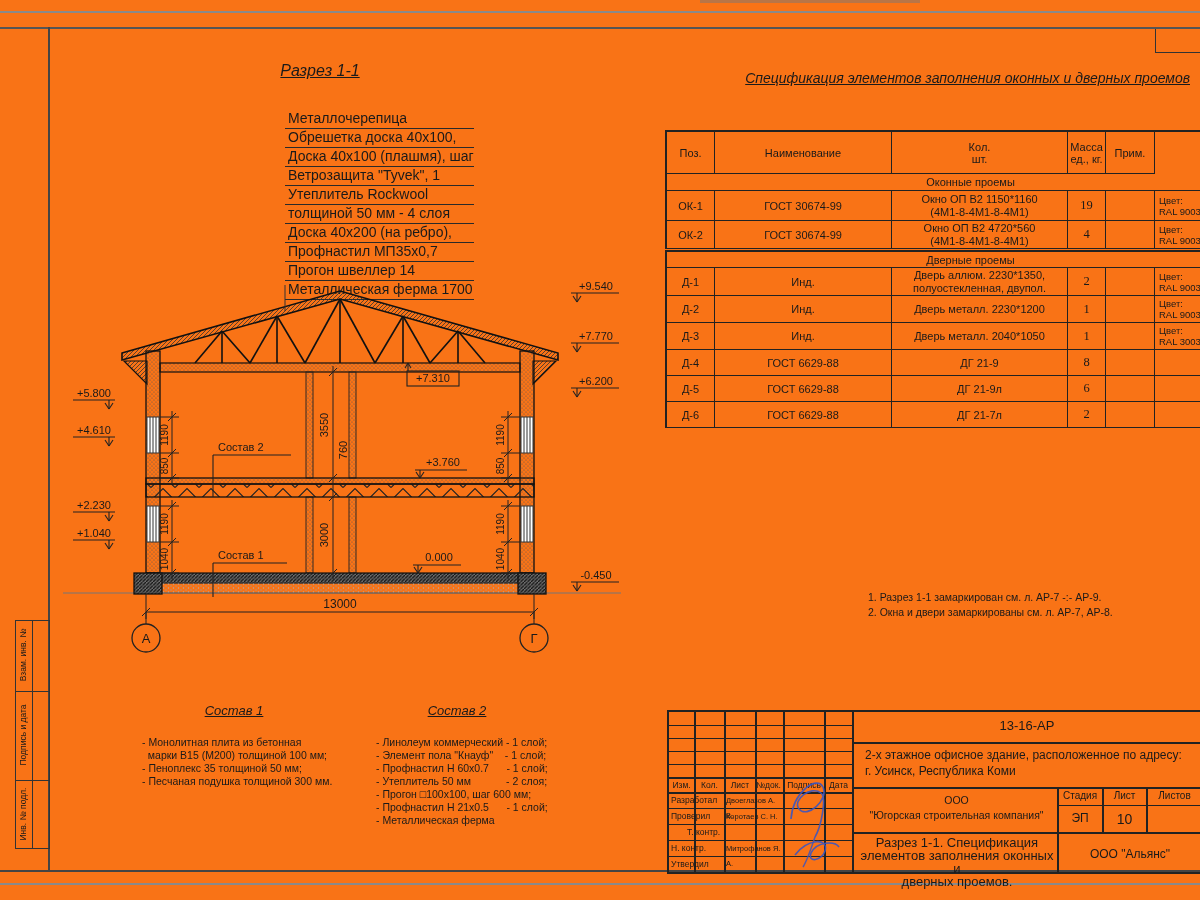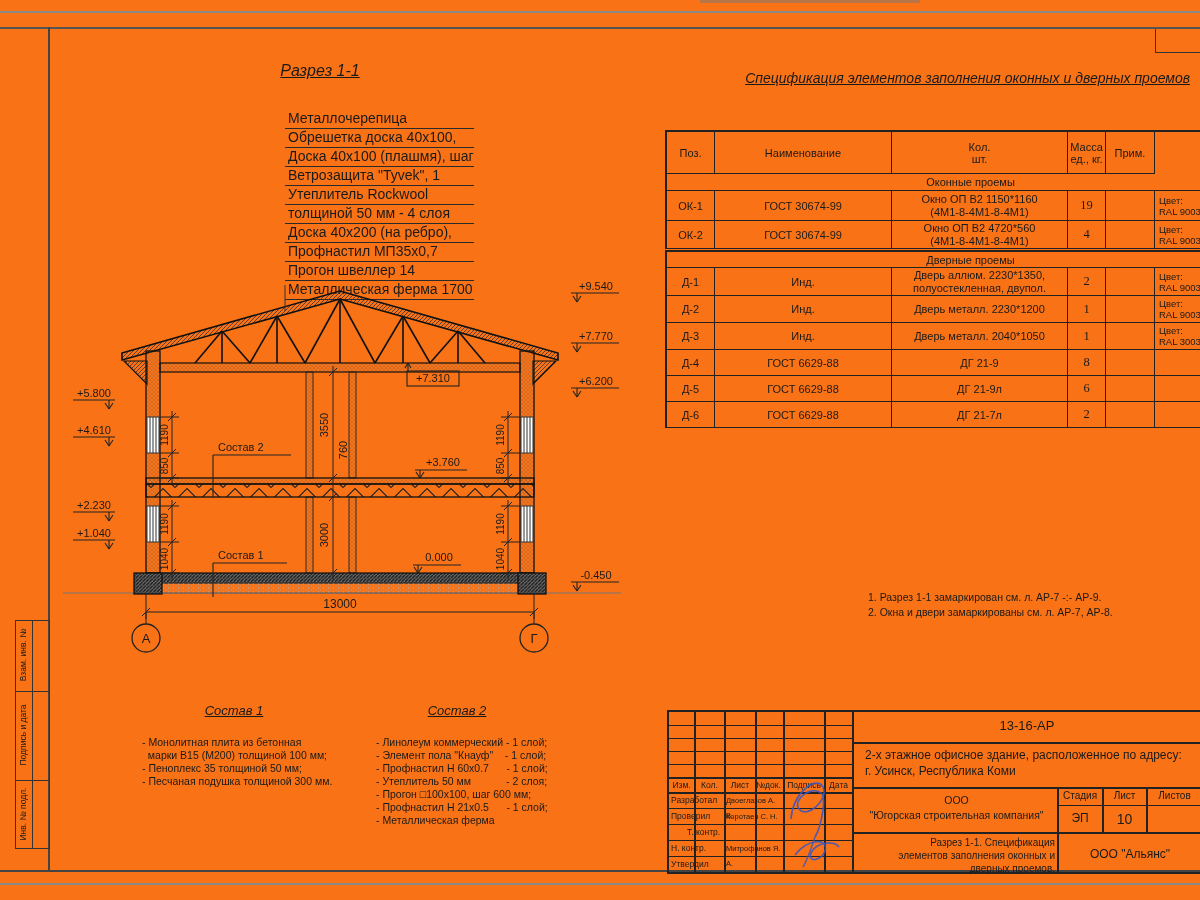--- a/index.html
+++ b/index.html
@@ -433,21 +433,21 @@
     <div class="abs pre" style="left:196px;top:35px;width:335px;font-size:12px;line-height:16px;">2-х этажное офисное здание, расположенное по адресу:
 г. Усинск, Республика Коми</div>
     <div class="abs pre" style="left:190px;top:81px;width:195px;text-align:center;font-size:10.5px;line-height:15px;">ООО
 "Югорская строительная компания"</div>
     <div class="abs" style="left:389px;top:78px;width:44px;text-align:center;font-size:10px;">Стадия</div>
     <div class="abs" style="left:434px;top:78px;width:43px;text-align:center;font-size:10px;">Лист</div>
     <div class="abs" style="left:478px;top:78px;width:55px;text-align:center;font-size:10px;">Листов</div>
     <div class="abs" style="left:389px;top:99px;width:44px;text-align:center;font-size:12px;">ЭП</div>
     <div class="abs" style="left:434px;top:99px;width:43px;text-align:center;font-size:14px;">10</div>
     <div class="abs" style="left:478px;top:99px;width:55px;text-align:center;font-size:12px;"></div>
-    <div class="abs pre" style="left:190px;top:124px;width:196px;font-size:10px;line-height:13px;text-align:right;">Разрез 1-1. Спецификация
+    <div class="abs pre" style="left:190px;top:124px;width:196px;font-size:13px;line-height:13px;text-align:center;">Разрез 1-1. Спецификация
 элементов заполнения оконных и
 дверных проемов.</div>
     <div class="abs" style="left:389px;top:135px;width:144px;text-align:center;font-size:12px;">ООО "Альянс"</div>
   </div>
 
   <div class="abs" style="left:15px;top:620px;width:33px;height:70px;border:1.4px solid #333;"></div>
   <div class="abs" style="left:15px;top:690px;width:33px;height:90px;border:1.4px solid #333;border-top:none;"></div>
   <div class="abs" style="left:15px;top:780px;width:33px;height:68px;border:1.4px solid #333;border-top:none;"></div>
   <div class="abs" style="left:32px;top:620px;width:1.3px;height:228px;background:#333;"></div>
   <div class="rot" style="left:15px;top:690px;width:70px;height:17px;">Взам. инв. №</div>

